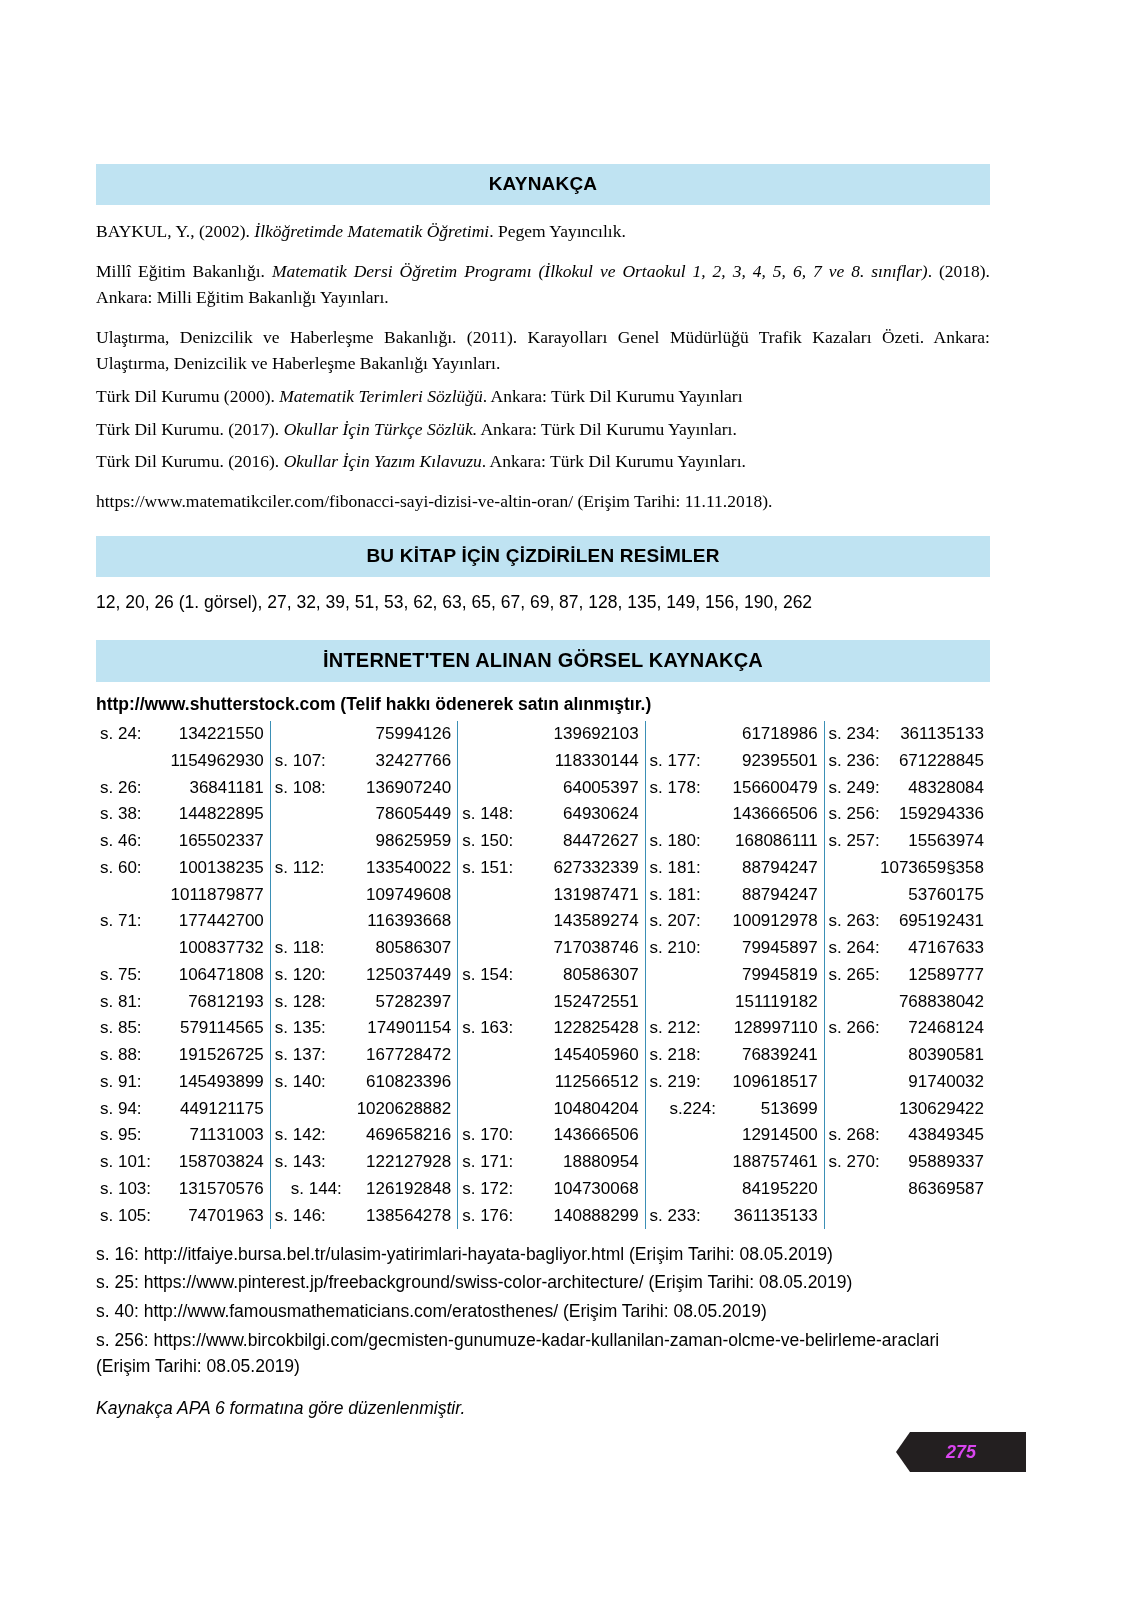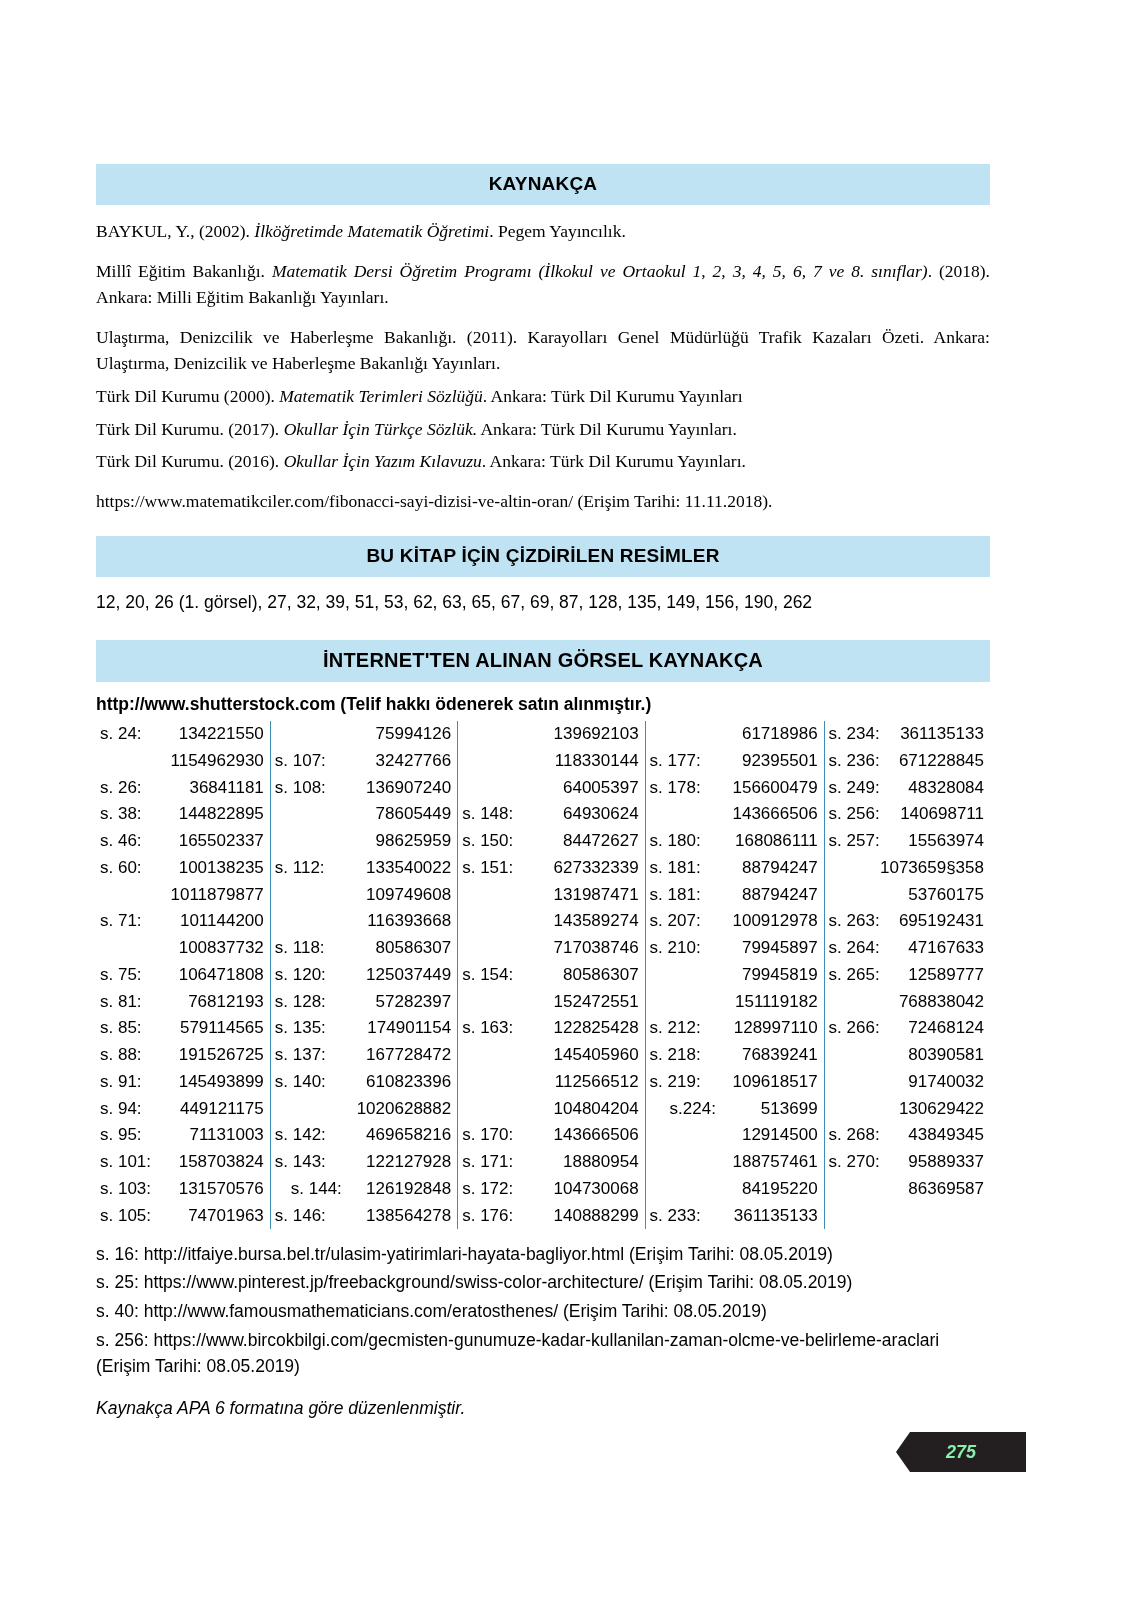--- a/index.html
+++ b/index.html
@@ -88,21 +88,21 @@
     font-style: italic;
   }
 
   .pagetag {
     position: absolute;
     right: -36px;
     top: 1432px;
     width: 130px;
     height: 40px;
     background: #231f20;
-    color: #86efac;
+    color: #d946ef;
     font-style: italic;
     font-weight: bold;
     font-size: 18px;
     display: flex;
     align-items: center;
     justify-content: center;
     clip-path: polygon(14px 0, 100% 0, 100% 100%, 14px 100%, 0 50%);
   }
 </style>
 </head>
@@ -263,21 +263,21 @@
           </td>
           <td class="sep" style="width: 20%;">
             <div class="cell-row">
               <span class="k"></span>
               <span class="v">143666506</span>
             </div>
           </td>
           <td style="width: 18.5%;">
             <div class="cell-row">
               <span class="k">s. 256:</span>
-              <span class="v">140698711</span>
+              <span class="v">159294336</span>
             </div>
           </td>
         </tr>
         <tr>
           <td class="sep" style="width: 19.5%;">
             <div class="cell-row">
               <span class="k">s. 46:</span>
               <span class="v">165502337</span>
             </div>
           </td>
@@ -367,21 +367,21 @@
             <div class="cell-row">
               <span class="k"></span>
               <span class="v">53760175</span>
             </div>
           </td>
         </tr>
         <tr>
           <td class="sep" style="width: 19.5%;">
             <div class="cell-row">
               <span class="k">s. 71:</span>
-              <span class="v">101144200</span>
+              <span class="v">177442700</span>
             </div>
           </td>
           <td class="sep" style="width: 21%;">
             <div class="cell-row">
               <span class="k"></span>
               <span class="v">116393668</span>
             </div>
           </td>
           <td class="sep" style="width: 21%;">
             <div class="cell-row">

